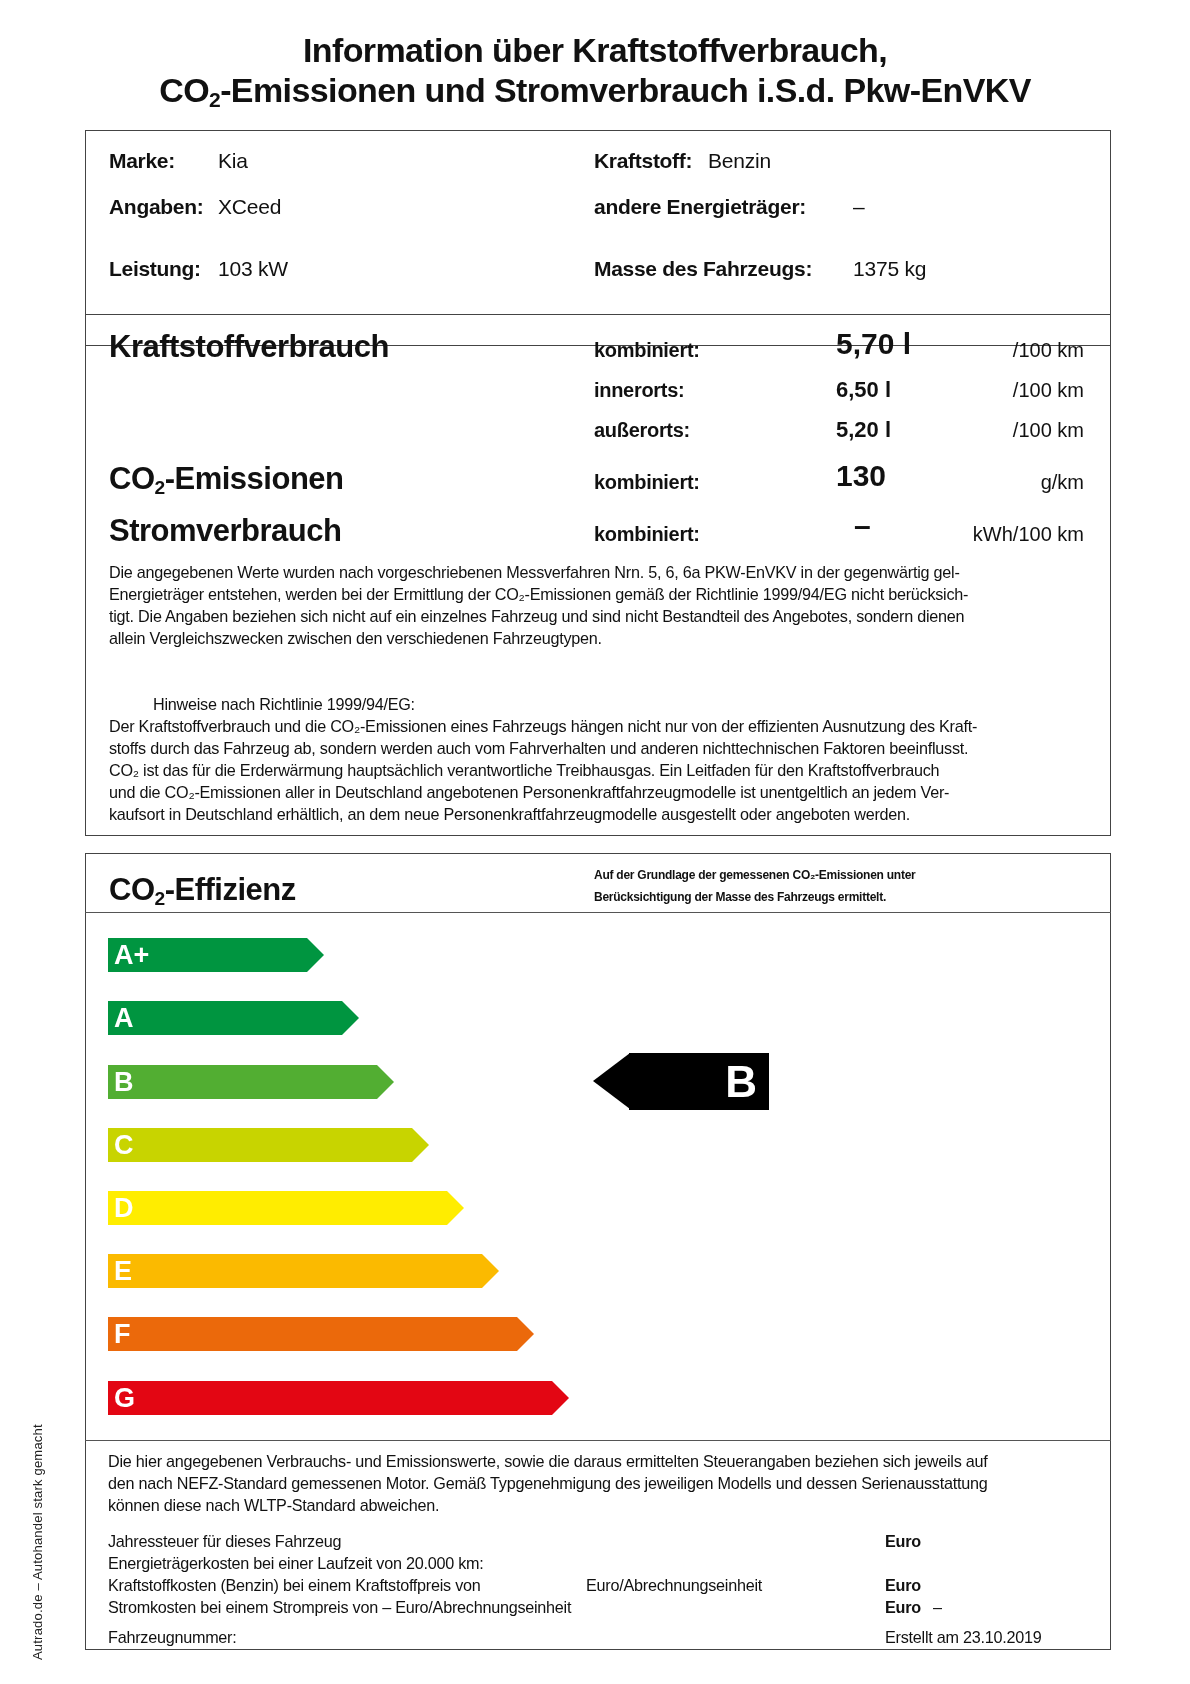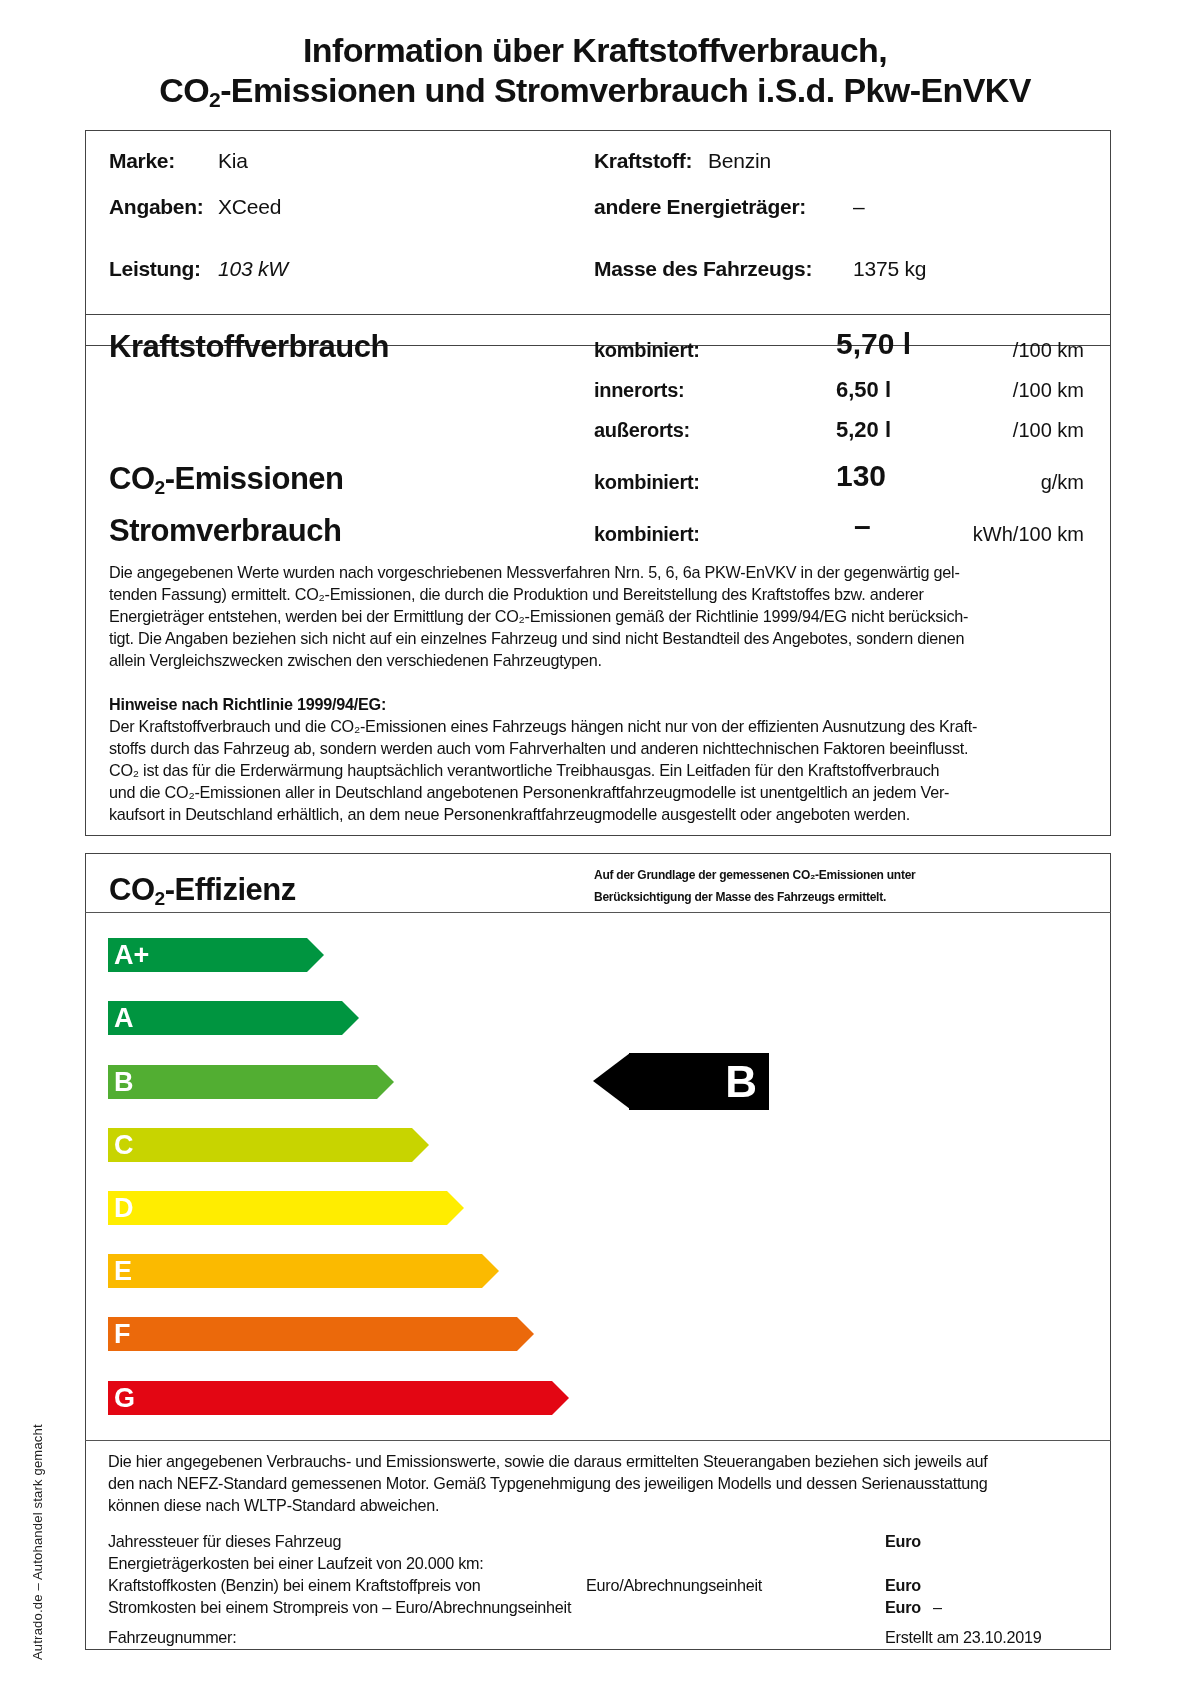--- a/index.html
+++ b/index.html
@@ -45,21 +45,21 @@
   <div>Information über Kraftstoffverbrauch,</div>
   <div><span>CO</span><sub class="s">2</sub><span>-Emissionen und Stromverbrauch i.S.d. Pkw-EnVKV</span></div>
 </div>
 
 <div class="box" style="top:130px; height:216px;">
   <span class="lbl" style="left:23px; top:18px;">Marke:</span>
   <span class="val" style="left:132px; top:18px;">Kia</span>
   <span class="lbl" style="left:23px; top:64px;">Angaben:</span>
   <span class="val" style="left:132px; top:64px;">XCeed</span>
   <span class="lbl" style="left:23px; top:126px;">Leistung:</span>
-  <span class="val" style="left:132px; top:126px;font-style:italic;">103 kW</span>
+  <span class="val" style="left:132px; top:126px;">103 kW</span>
 
   <span class="lbl" style="left:508px; top:18px;">Kraftstoff:</span>
   <span class="val" style="left:622px; top:18px;">Benzin</span>
   <span class="lbl" style="left:508px; top:64px;">andere Energieträger:</span>
   <span class="val" style="left:767px; top:64px;">–</span>
   <span class="lbl" style="left:508px; top:126px;">Masse des Fahrzeugs:</span>
   <span class="val" style="left:767px; top:126px;">1375 kg</span>
 </div>
 
 <div class="box" style="top:314px; height:522px;">
@@ -82,28 +82,27 @@
   <span class="lbl" style="left:508px; top:156px; font-size:20px;">kombiniert:</span>
   <span class="num large" style="left:750px; top:144px;">130</span>
   <span class="unit" style="right:26px; top:156px;">g/km</span>
 
   <span class="lbl" style="left:508px; top:208px; font-size:20px;">kombiniert:</span>
   <span class="num large" style="left:768px; top:194px;">–</span>
   <span class="unit" style="right:26px; top:208px;">kWh/100 km</span>
 
   <div class="para" style="left:23px; top:246px; width:985px;">
     <div>Die angegebenen Werte wurden nach vorgeschriebenen Messverfahren Nrn. 5, 6, 6a PKW-EnVKV in der gegenwärtig gel-</div>
-    <div>tenden Fassung) ermittelt. CO₂-Emissionen, die durch die Produktion und Bereitstellung des Kraftstoffes bzw. anderer</div>
     <div>Energieträger entstehen, werden bei der Ermittlung der CO₂-Emissionen gemäß der Richtlinie 1999/94/EG nicht berücksich-</div>
     <div>tigt. Die Angaben beziehen sich nicht auf ein einzelnes Fahrzeug und sind nicht Bestandteil des Angebotes, sondern dienen</div>
     <div>allein Vergleichszwecken zwischen den verschiedenen Fahrzeugtypen.</div>
   </div>
 
   <div class="para" style="left:23px; top:378px; width:985px;">
-    <div style="font-weight:bold;">Hinweise nach Richtlinie 1999/94/EG:</div>
+    <div style="font-weight:normal;margin-left:44px;">Hinweise nach Richtlinie 1999/94/EG:</div>
     <div>Der Kraftstoffverbrauch und die CO₂-Emissionen eines Fahrzeugs hängen nicht nur von der effizienten Ausnutzung des Kraft-</div>
     <div>stoffs durch das Fahrzeug ab, sondern werden auch vom Fahrverhalten und anderen nichttechnischen Faktoren beeinflusst.</div>
     <div>CO₂ ist das für die Erderwärmung hauptsächlich verantwortliche Treibhausgas. Ein Leitfaden für den Kraftstoffverbrauch</div>
     <div>und die CO₂-Emissionen aller in Deutschland angebotenen Personenkraftfahrzeugmodelle ist unentgeltlich an jedem Ver-</div>
     <div>kaufsort in Deutschland erhältlich, an dem neue Personenkraftfahrzeugmodelle ausgestellt oder angeboten werden.</div>
   </div>
 </div>
 
 <div class="box" style="top:853px; height:797px;">
   <span class="big" style="left:23px; top:18px;"><span>CO</span><sub class="s">2</sub><span>-Effizienz</span></span>

